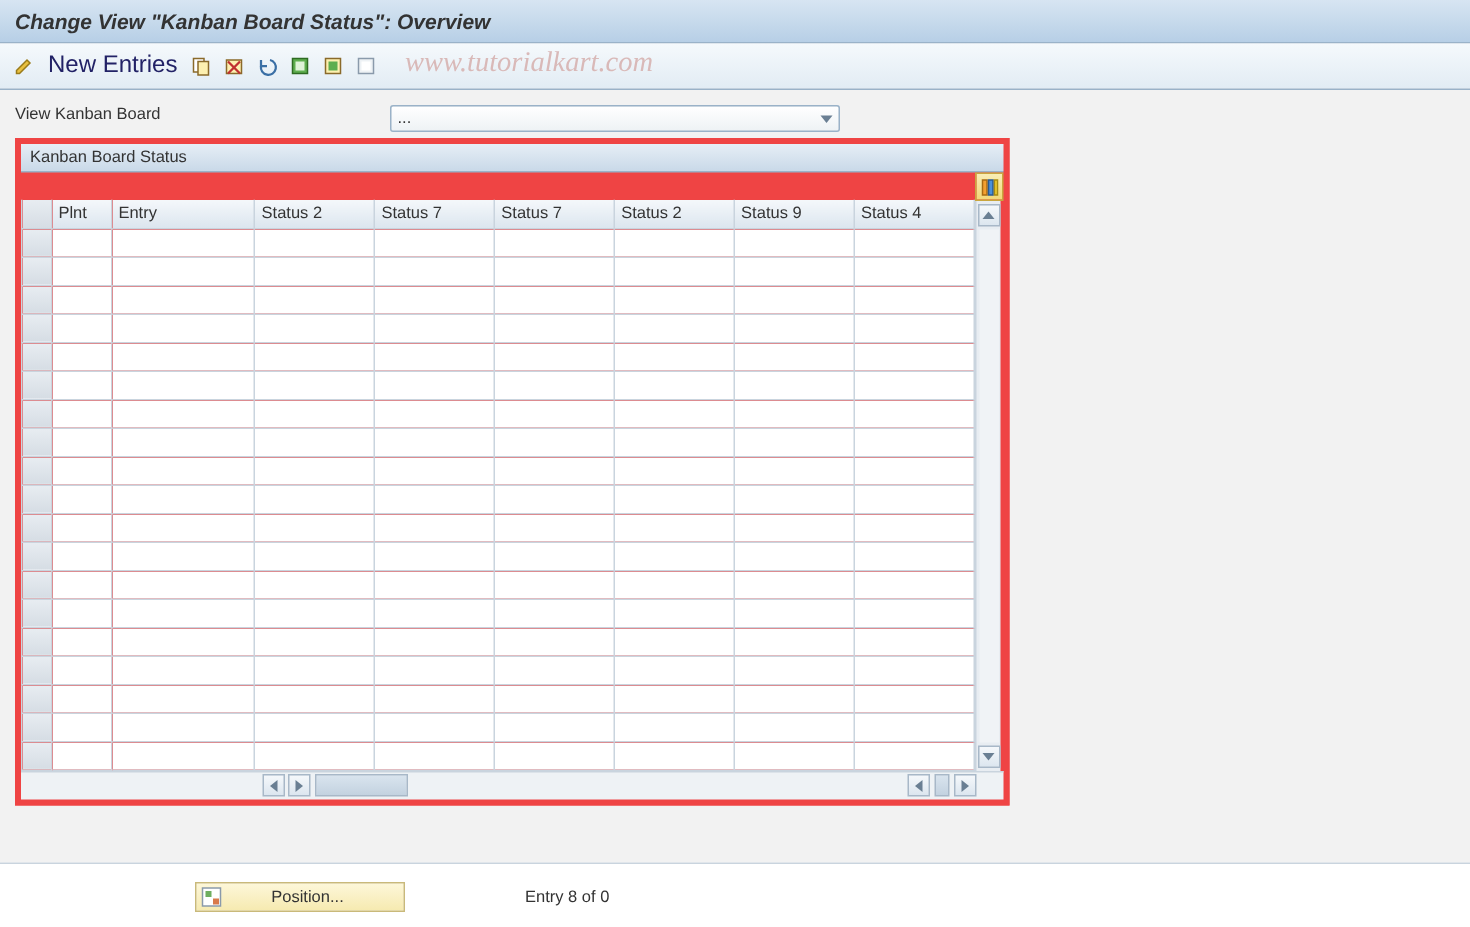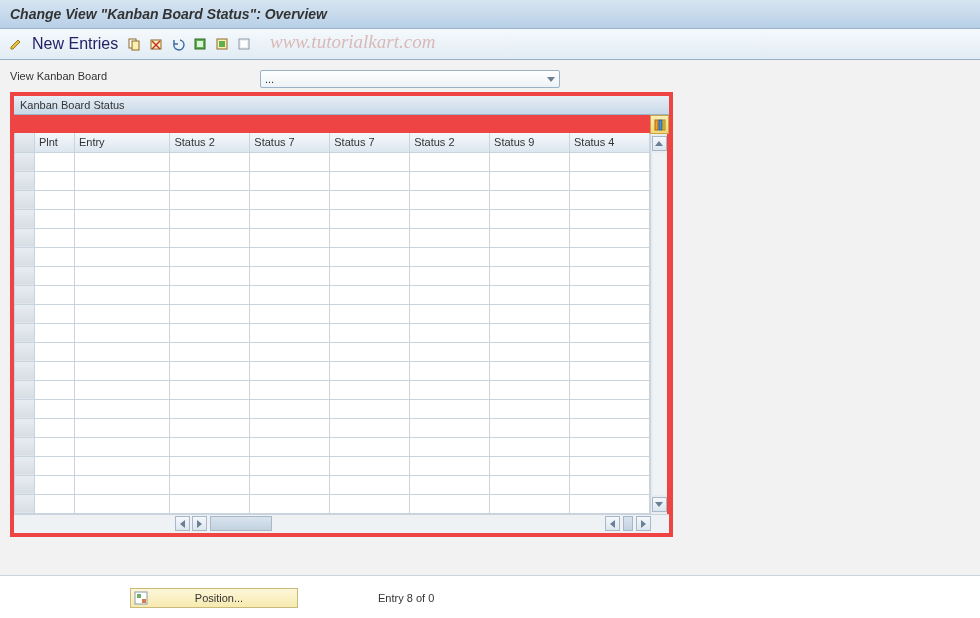--- a/index.html
+++ b/index.html
@@ -130,21 +130,21 @@
     left:0;right:0;bottom:0;
     height:44px;
     background:#fff;
     border-top:1px solid #c9d4de;
     display:flex;align-items:center;
     padding-left:130px;
     gap:80px;
     font-size:11px;
   }
   .pos-btn{
-    width:168px;height:20px;
+    width:140px;height:20px;
     background:linear-gradient(#fdf7d9,#f6eab0);
     border:1px solid #c9b97a;
     display:flex;align-items:center;justify-content:center;
     cursor:pointer;font-size:11px;color:#333;
     position:relative;
     box-sizing:border-box;
   }
   .pos-btn .ico{position:absolute;left:3px;width:14px;height:14px;}
   .pos-btn .lbl{padding-left:10px;}
 

